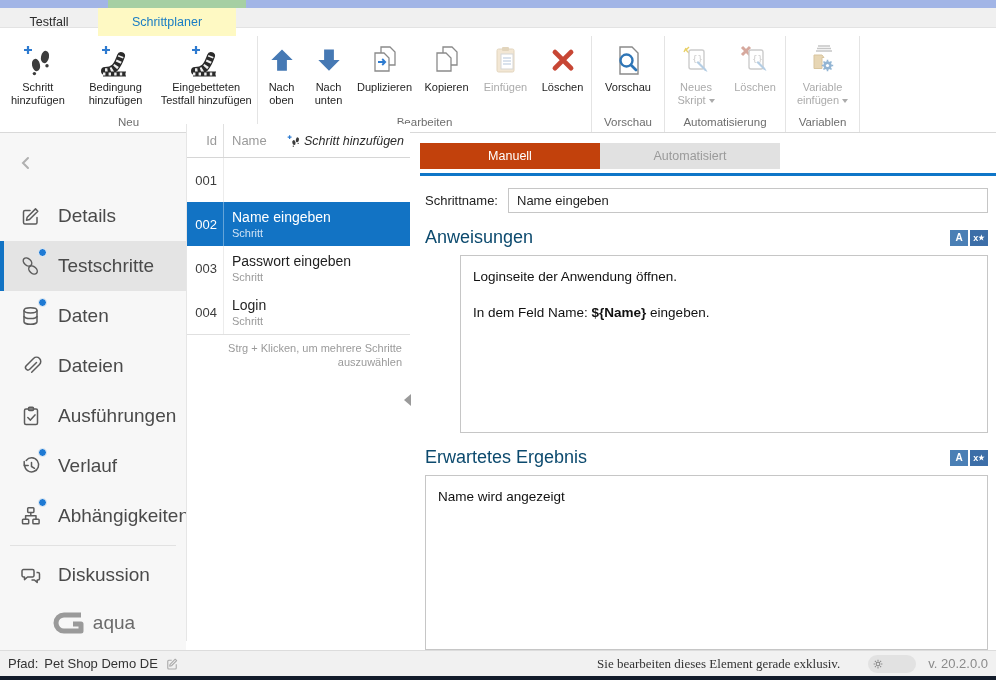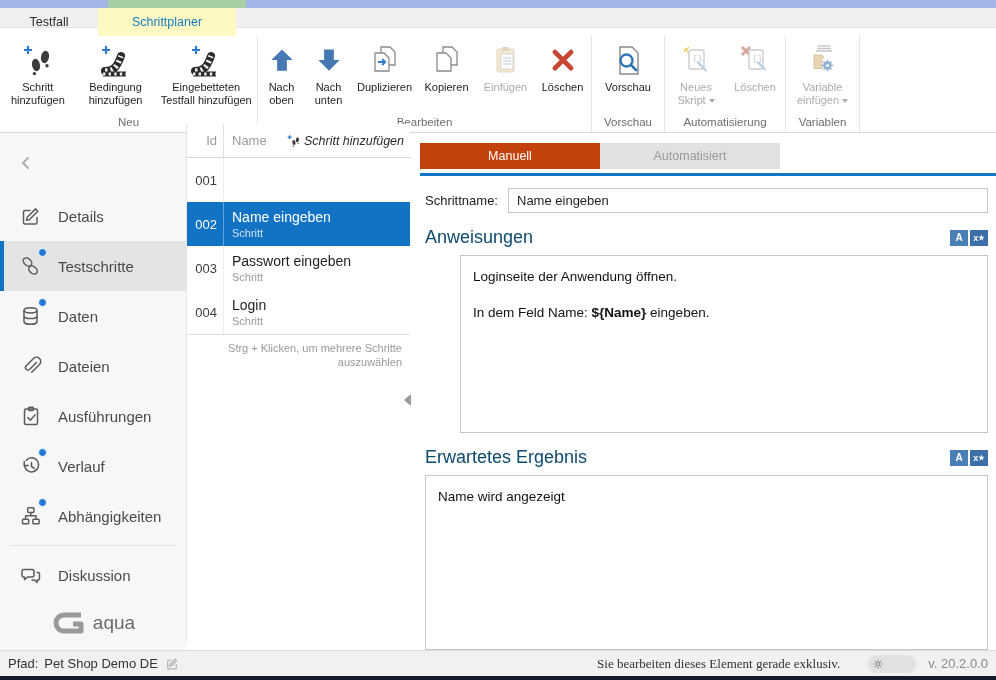--- a/index.html
+++ b/index.html
@@ -24,21 +24,21 @@
   .rbtn-icon { height:40px; display:flex; align-items:center; justify-content:center; }
   .rbtn-label { font-size:11px; line-height:13px; text-align:center; color:#1f1f1f; }
   .rbtn.disabled .rbtn-label { color:#ababab; }
   .caret { display:inline-block; width:0; height:0; border-left:3.5px solid transparent; border-right:3.5px solid transparent; border-top:4px solid #ababab; margin-left:3px; vertical-align:middle; }
   
   .sidebar { position:absolute; left:0; top:133px; width:186px; height:517px; background:#f7f7f7; }
   .collapse { position:absolute; left:18px; top:22px; }
   .side-items { position:absolute; left:0; top:58px; width:186px; }
   .side-item { position:relative; height:50px; display:flex; align-items:center; padding-left:18px; cursor:default; }
   .side-item .s-icon { position:relative; width:26px; height:26px; margin-right:14px; flex:0 0 26px; display:flex; align-items:center; justify-content:center;}
-  .side-item .s-label { font-size:15px; color:#4a4a4a; }
+  .side-item .s-label { font-size:19px; color:#4a4a4a; }
   .side-item.selected { background:#e4e4e4; }
   .side-item.selected::before { content:""; position:absolute; left:0; top:0; width:4px; height:50px; background:#1273c4; }
   .badge-dot { position:absolute; right:-3px; top:-5px; width:9px; height:9px; border-radius:50%; background:#1e7ad4; border:1.5px solid #f7f7f7; }
   .side-divider { height:1px; background:#e2e2e2; margin:4px 10px; }
   .side-logo { position:absolute; left:0; bottom:14px; width:186px; display:flex; align-items:center; justify-content:center; }
   .side-logo .logo-text { font-size:19px; color:#6a6a6a; margin-left:8px; }
   
   .steps-panel { position:absolute; left:186px; top:124px; width:224px; height:517px; background:#fff; border-left:1px solid #e6e6e6; }
   .steps-header { height:34px; display:flex; align-items:center; border-bottom:1px solid #d6d6d6; }
   .col-id { width:37px; text-align:right; padding-right:6px; font-size:13px; color:#9a9a9a; border-right:1px solid #e0e0e0; height:100%; display:flex; align-items:center; justify-content:flex-end;}

